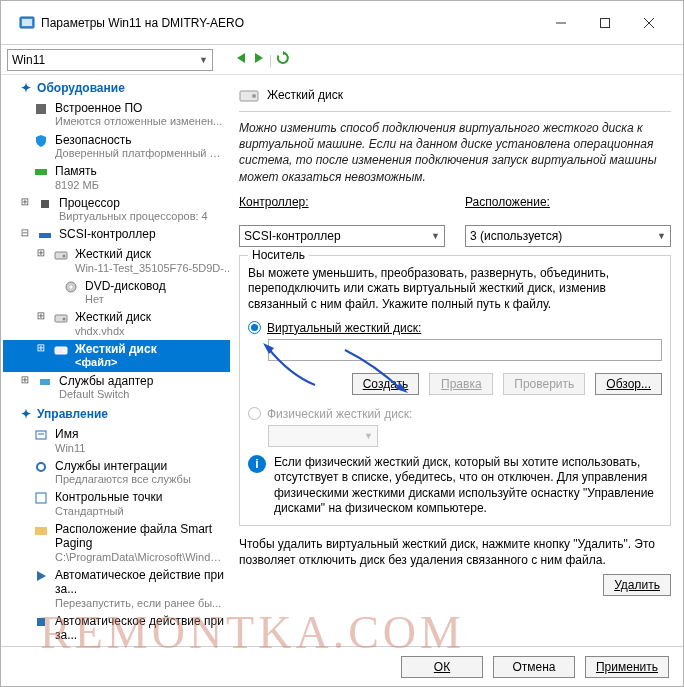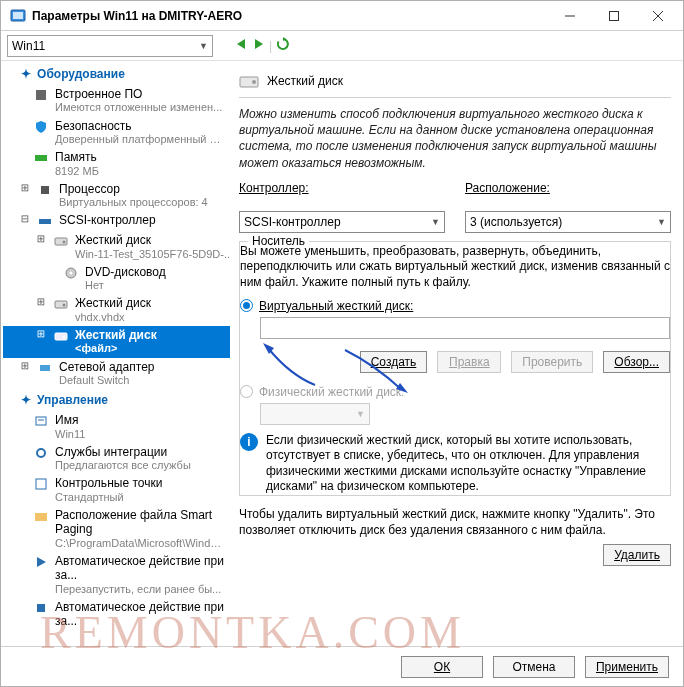--- a/index.html
+++ b/index.html
@@ -1,18 +1,18 @@
 <!DOCTYPE html>
 <html><head>
 <meta charset="utf-8">
 <style>
   * { box-sizing: border-box; margin: 0; padding: 0; font-family: "Segoe UI", Tahoma, sans-serif; font-size: 12px; }
   body { width: 684px; height: 687px; background: #fff; overflow: hidden; position: relative; }
   .window { width: 100%; height: 100%; border: 1px solid #b0b0b0; display: flex; flex-direction: column; }
-  .titlebar { height: 30px; display: flex; align-items: center; padding: 0 3px; border-bottom: 1px solid #d0d0d0; font-weight: bold; }
+  .titlebar { height: 44px; display: flex; align-items: center; padding: 0 12px; border-bottom: 1px solid #d0d0d0; }
   .titlebar .ticon { width: 16px; height: 16px; margin: 0 6px; display:inline-flex; align-items:center; justify-content:center; }
   .titlebar .title { flex: 1; font-size: 12px; }
   .titlebar .winbtn { width: 44px; height: 30px; display:flex; align-items:center; justify-content:center; }
   .titlebar .winbtn svg { stroke:#333; stroke-width:1; fill:none; }
   .toolbar { height: 30px; display:flex; align-items:center; padding: 2px 6px; border-bottom: 1px solid #e0e0e0; gap:4px; }
   .vm-select { width: 206px; height: 22px; border: 1px solid #a0a0a0; background:#fff; padding: 0 4px; display:flex; align-items:center; justify-content:space-between; }
   .vm-select .chev { font-size:9px; color:#555; }
   .navbtns { display:flex; gap:6px; margin-left:18px; }
   .navbtn svg { fill:#2e9c2e; }
   .refresh svg { fill:#2e9c2e; }
@@ -33,21 +33,21 @@
   .item.selected .lbl, .item.selected .sub { color:#fff; font-weight:600; }
   .right { flex:1; padding: 6px 12px 10px 8px; display:flex; flex-direction:column; overflow:hidden; }
   .panel-title { display:flex; align-items:center; gap:8px; padding:4px 0 6px 0; border-bottom:1px solid #d0d0d0; margin-bottom:8px; }
   .panel-title .hd-icon { width:20px; height:20px; }
   .desc { color:#222; line-height:1.35; margin-bottom:10px;font-style:italic; }
   .row2 { display:flex; gap:20px; margin-bottom:8px; }
   .col { flex:1; display:flex; flex-direction:column; gap:16px; }
   .col label { color:#000; }
   .combo { height:22px; border:1px solid #888; display:flex; align-items:center; justify-content:space-between; padding:0 4px; background:#fff; }
   .combo .chev { font-size:9px; color:#555; }
-  .group { border:1px solid #d0d0d0; margin-bottom:10px; position:relative; }
+  .group { border:1px solid #d0d0d0; padding:8px; margin-bottom:10px; position:relative; }
   .group .gtitle { position:absolute; top:-8px; left:8px; background:#fff; padding:0 4px; }
   .group .gdesc { margin:2px 0 8px 0; line-height:1.3; }
   .radio-row { display:flex; align-items:center; gap:6px; margin-bottom:4px; }
   .radio { width:13px; height:13px; border-radius:50%; border:1px solid #0078d4; display:inline-flex; align-items:center; justify-content:center; }
   .radio .dot { width:7px; height:7px; border-radius:50%; background:#0078d4; }
   .radio.disabled { border-color:#bbb; }
   .pathbox { height:22px; border:1px solid #aaa; background:#fff; margin:4px 0 8px 20px; }
   .btnrow { display:flex; gap:10px; justify-content:flex-end; margin:12px 0; }
   .btn { height:22px; padding:0 10px; border:1px solid #888; background:#f4f4f4; display:inline-flex; align-items:center; min-width:64px; justify-content:center; }
   .btn.disabled { color:#a0a0a0; border-color:#ccc; }
@@ -240,21 +240,21 @@
         </div>
 
         <div class="item">
           <span class="exp">⊞</span>
           <span class="icon">
               <svg width="14" height="14">
                 <rect x="2" y="4" width="10" height="6" fill="#4aa0d8"></rect>
               </svg>
             </span>
           <span class="txt">
-              <span class="lbl">Сетевой адаптер</span>
+              <span class="lbl">Службы адаптер</span>
               <span class="sub">Default Switch</span>
             </span>
         </div>
 
         <div class="cat">
             <span class="star">✦</span>
             <span>Управление</span>
           </div>
 
         <div class="item">

